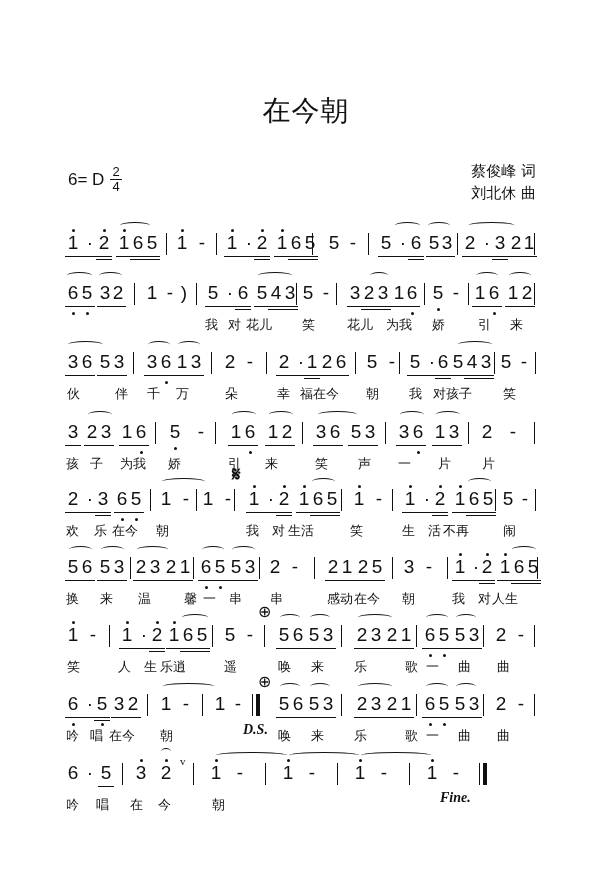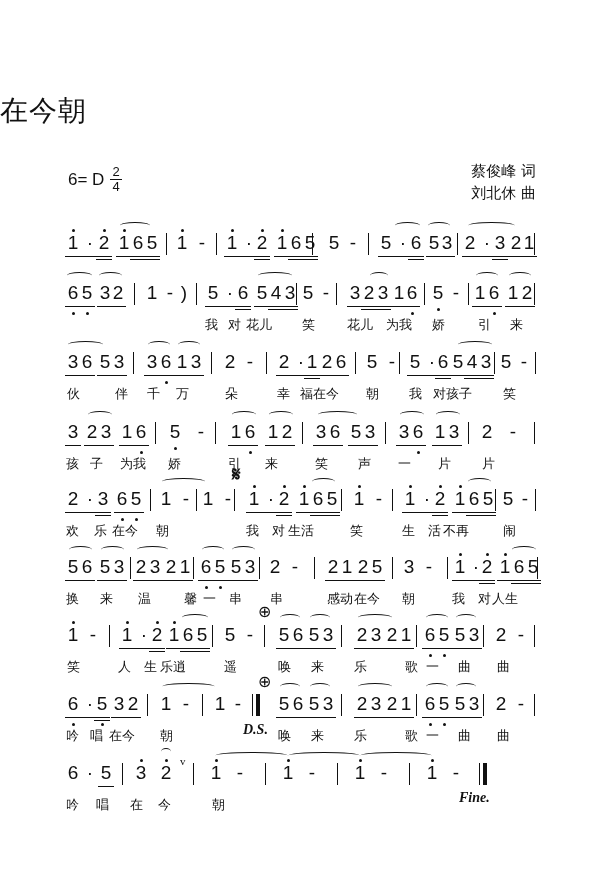--- a/index.html
+++ b/index.html
@@ -1,17 +1,17 @@
 <!DOCTYPE html>
 <html><head>
 <meta charset="utf-8">
 <style>
   html,body{margin:0;padding:0;background:#fff;}
   body{width:612px;height:888px;position:relative;overflow:hidden;font-family:"Liberation Sans","DejaVu Sans",sans-serif;color:#111;}
-  .title{position:absolute;top:92px;left:0;width:612px;text-align:left;font-size:28px;letter-spacing:1px;font-family:"DejaVu Sans",sans-serif;}
+  .title{position:absolute;top:92px;left:0;width:612px;text-align:center;font-size:28px;letter-spacing:1px;font-family:"DejaVu Sans",sans-serif;}
   .key{position:absolute;left:68px;top:170px;font-size:17px;}
   .frac{position:absolute;left:110px;top:166px;font-size:13px;line-height:12px;text-align:center;width:12px;}
   .frac .line{border-top:1px solid #111;margin:1px 0;}
   .credits{position:absolute;right:76px;top:160px;font-size:15px;line-height:22px;font-family:"DejaVu Sans",sans-serif;}
   .row{position:absolute;left:0;width:612px;height:60px;}
   .n{position:absolute;top:0;font-size:19px;line-height:22px;text-align:center;width:12px;}
   .bar{position:absolute;top:1px;width:1.4px;height:22px;background:#111;}
   .dbar{position:absolute;top:1px;width:4px;height:22px;background:#111;}
   .ul{position:absolute;height:1px;background:#111;}
   .dot{position:absolute;width:3px;height:3px;border-radius:50%;background:#111;}
@@ -679,16 +679,16 @@
       <div class="ul" style="left: 98px; width: 16px; top: 24px;"></div>
       <div class="arc" style="left: 215px; width: 73px; top: -10px;"></div>
       <div class="arc" style="left: 288px; width: 72px; top: -10px;"></div>
       <div class="arc" style="left: 360px; width: 72px; top: -10px;"></div>
       <div class="lyric" style="left: 66px;">吟</div>
       <div class="lyric" style="left: 96px;">唱</div>
       <div class="lyric" style="left: 130px;">在</div>
       <div class="lyric" style="left: 158px;">今</div>
       <div class="lyric" style="left: 212px;">朝</div>
     </div>
-    <div class="mark" style="left: 459px; top: 790px;">Fine.</div>
+    <div class="mark" style="left: 440px; top: 790px;">Fine.</div>
     <div class="mark" style="left: 180px; top: 755px; font-size: 11px; font-weight: normal; font-style: normal;">v</div>
     <div class="arc" style="left: 161px; top: 748px; width: 10px;"></div>
   </div>
 
 </body></html>

